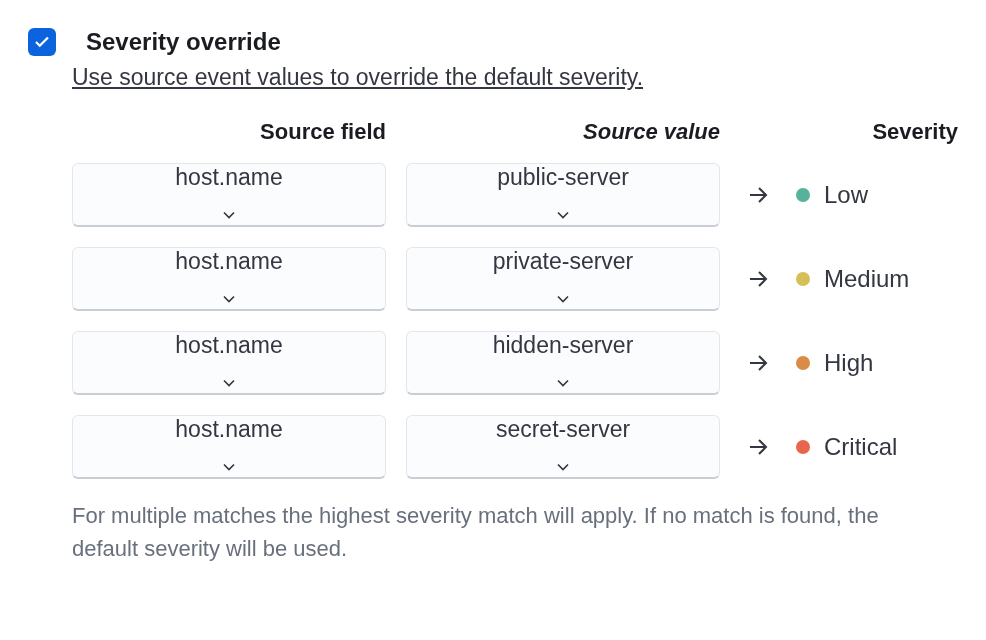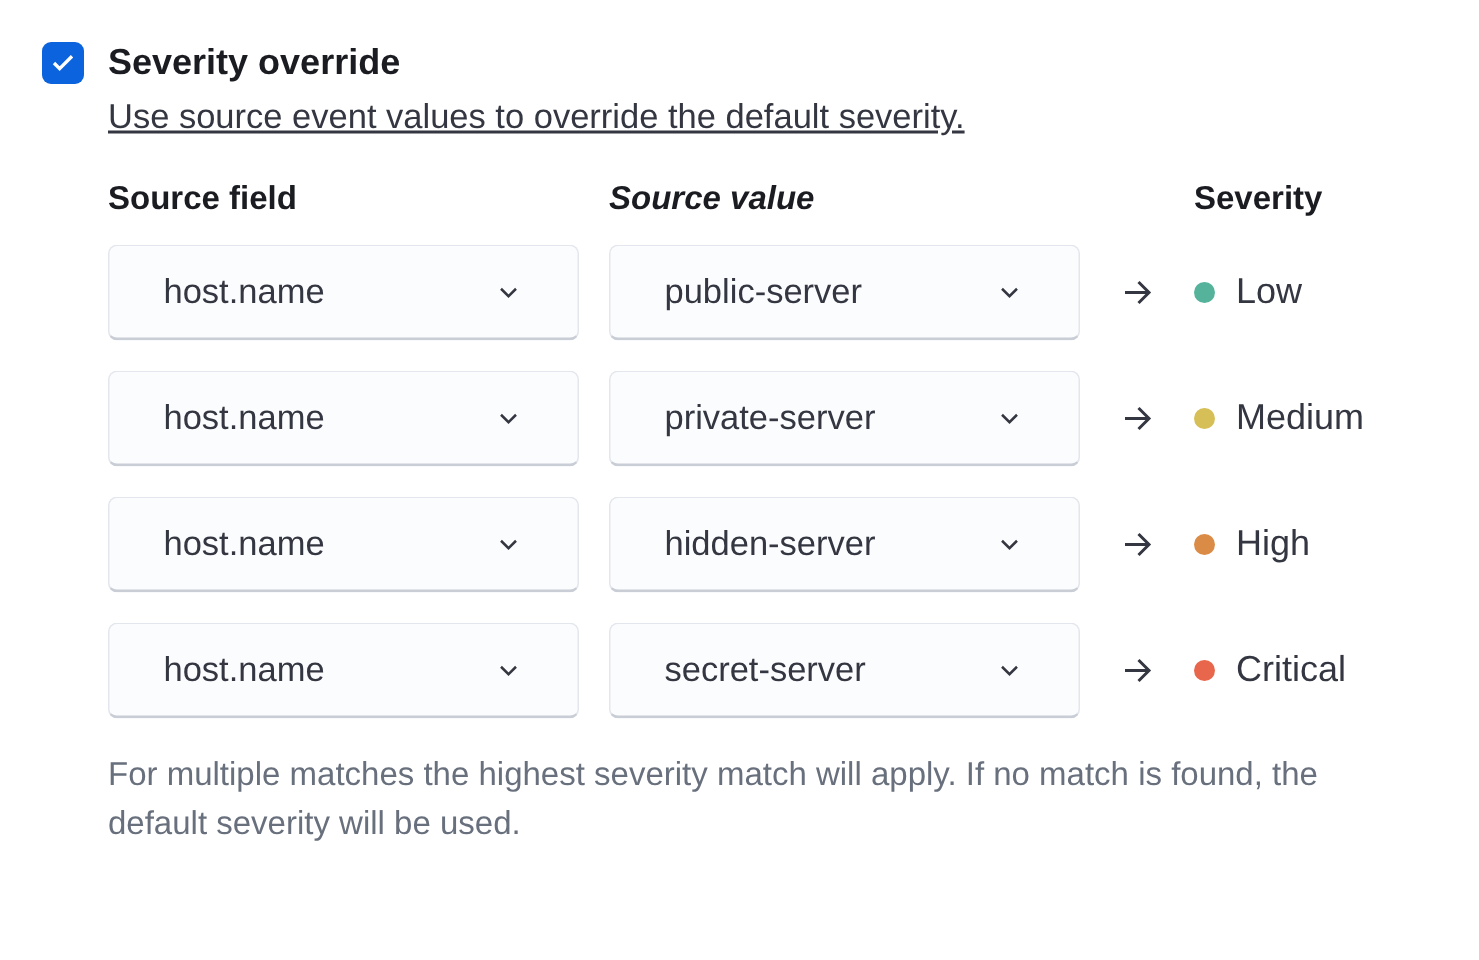--- a/index.html
+++ b/index.html
@@ -10,21 +10,21 @@
     body {
       font-family: -apple-system, BlinkMacSystemFont, "Segoe UI", Helvetica, Arial, sans-serif;
       background: #fff;
       padding: 28px;
       color: #1a1c21;
       width: 986px;
     }
     .header-row {
       display: flex;
       align-items: center;
-      gap: 16px;
+      gap: 30px;
       margin-bottom: 8px;
     }
     .checkbox {
       width: 28px;
       height: 28px;
       background: #0b64dd;
       border-radius: 6px;
       display: flex;
       align-items: center;
       justify-content: center;
@@ -54,20 +54,21 @@
     }
     .columns-header {
       display: flex;
       gap: 20px;
       margin-bottom: 18px;
     }
     .col-header {
       font-size: 22px;
       font-weight: 700;
       color: #1a1c21;
+      text-align: right;
     }
     .col-source-field {
       width: 314px;
     }
     .col-source-value {
       width: 314px;
       font-style: italic;
     }
     .col-arrow {
       width: 36px;
@@ -84,22 +85,23 @@
     .dropdown {
       width: 314px;
       height: 64px;
       background: #fbfcfd;
       border: 1px solid #e3e6ec;
       border-bottom: 2px solid #c9cdd6;
       border-radius: 6px;
       display: flex;
       align-items: center;
       justify-content: space-between;
-      padding: 0 36px;
+      padding: 0 16px;
       cursor: pointer;
+      flex-direction: column;
     }
     .dropdown-value {
       font-size: 23px;
       color: #343741;
     }
     .chevron {
       width: 20px;
       height: 20px;
       stroke: #343741;
       stroke-width: 2;

